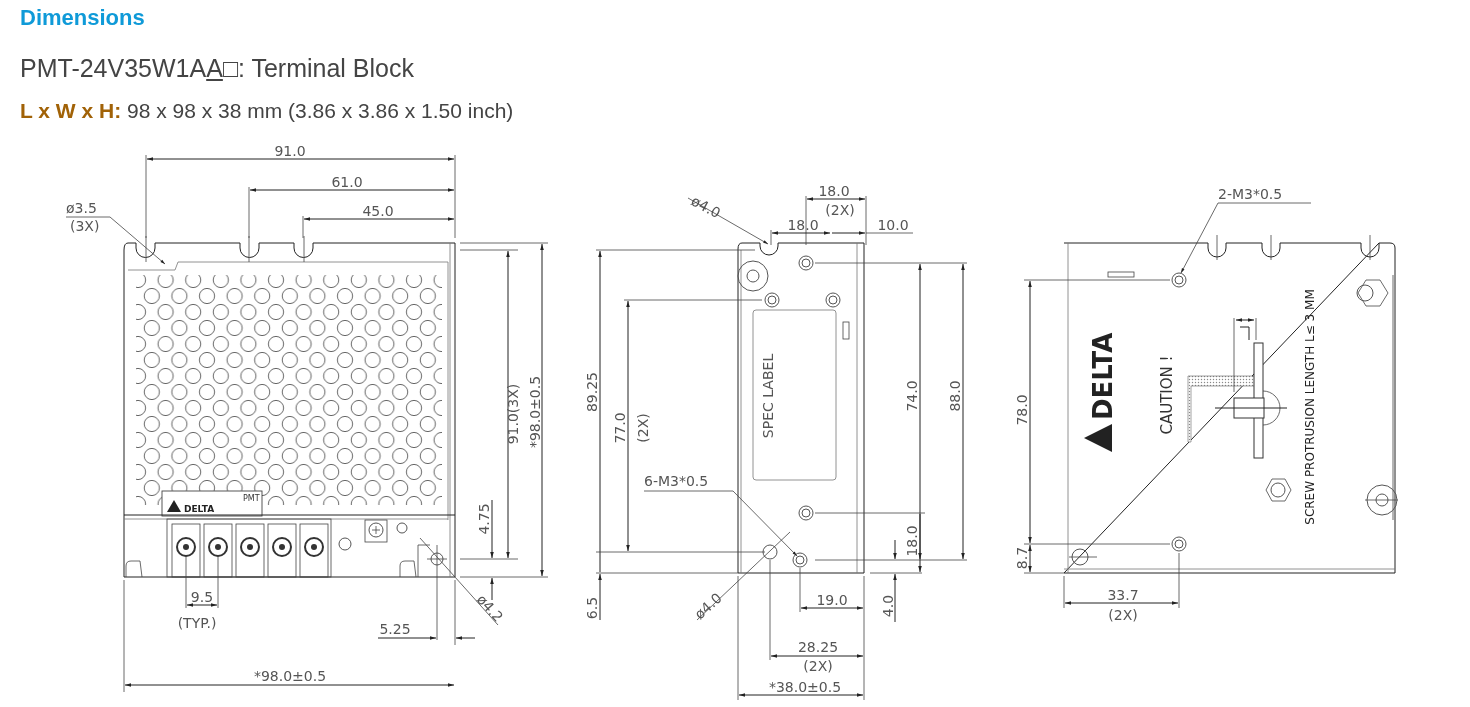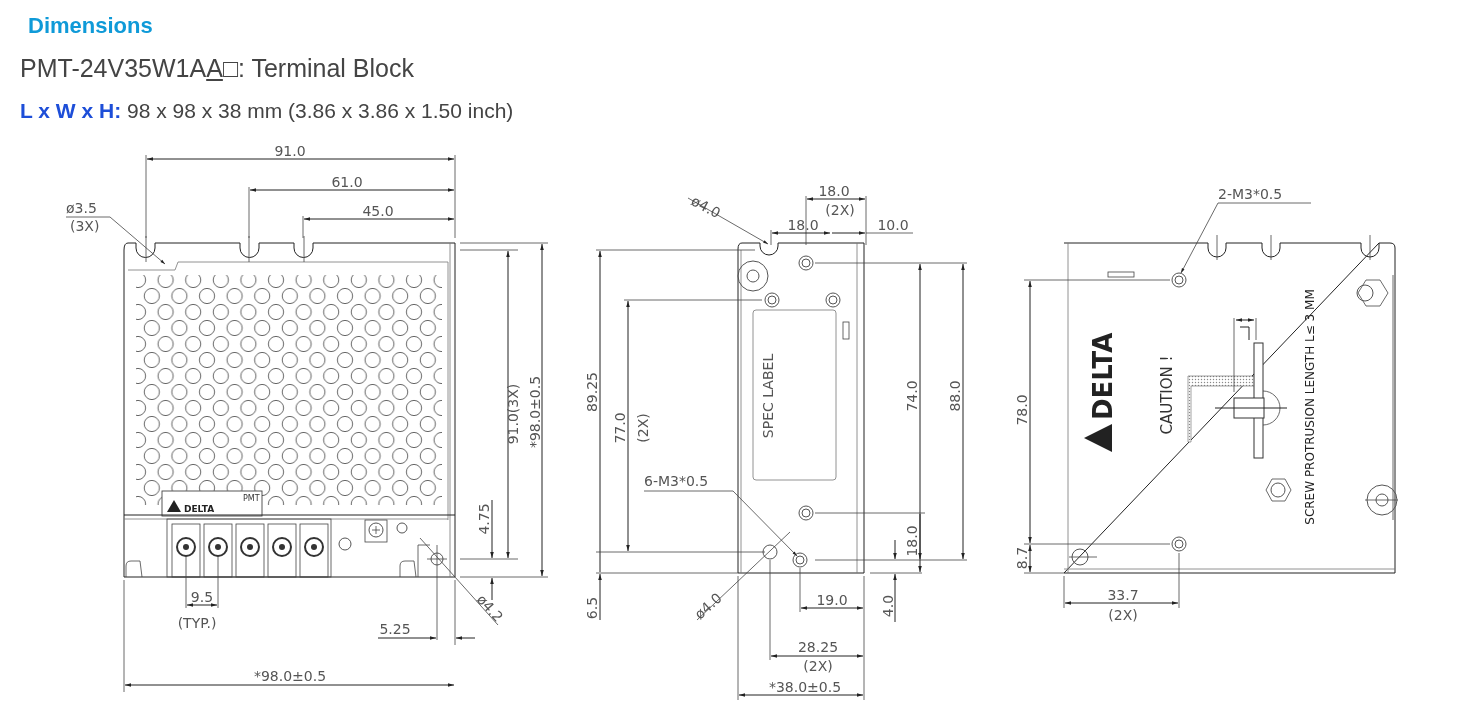--- a/index.html
+++ b/index.html
@@ -1,21 +1,21 @@
 <!DOCTYPE html>
 <html><head>
 <meta charset="utf-8">
 <style>
   html, body { margin: 0; padding: 0; background: #ffffff; }
   body { width: 1470px; height: 707px; position: relative; overflow: hidden; font-family: "Liberation Sans", sans-serif; }
-  .heading { position: absolute; left: 20px; top: 5px; font-size: 22px; font-weight: bold; color: #0f9ad8; margin: 8px; }
+  .heading { position: absolute; left: 20px; top: 5px; font-size: 22px; font-weight: bold; color: #0f9ad8; margin: 0; }
   .model-line { position: absolute; left: 20px; top: 54px; font-size: 25px; color: #444444; }
   .model-line .ul { text-decoration: underline; }
   .dims-line { position: absolute; left: 20px; top: 99px; font-size: 21px; color: #444444; }
-  .dims-line b { color: #1d4ed8; }
+  .dims-line b { color: #a16207; }
   svg.drawing { position: absolute; left: 0; top: 0; }
   svg text { font-family: "DejaVu Sans", sans-serif; fill: #555555; font-size: 14px; }
   .ln { stroke: #222; stroke-width: 1; fill: none; }
   .thin { stroke: #444; stroke-width: 0.8; fill: none; }
   .gray { stroke: #777; stroke-width: 0.8; fill: none; }
   .hole { stroke: #555; stroke-width: 1; fill: none; }
 </style>
 </head>
 <body>
 

